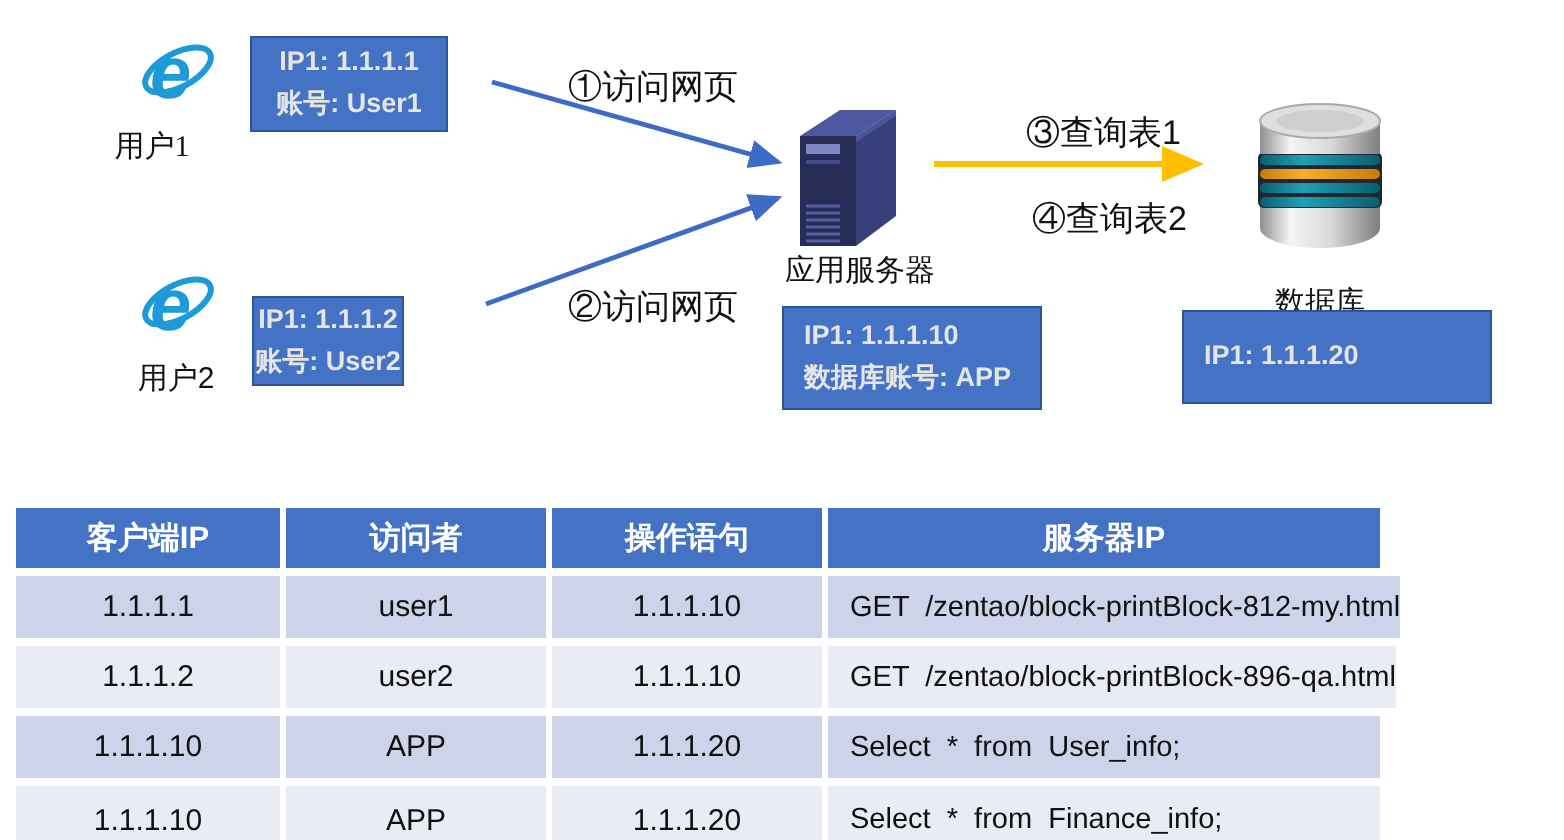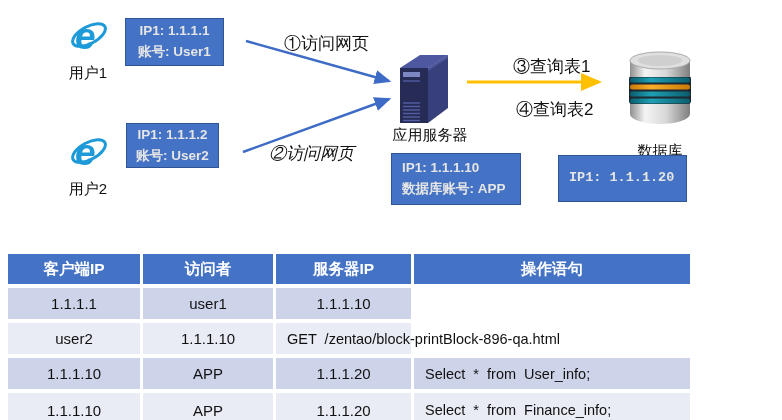--- a/index.html
+++ b/index.html
@@ -59,42 +59,42 @@
   </svg>
 
   <div class="abs" style="left:70px;top:11px;width:38px;height:50px;">
     <svg width="38" height="50" viewBox="0 0 38 50">
       <text x="5" y="38" font-size="37" font-weight="bold" font-style="italic" fill="var(--ie-blue)">e</text>
       <g transform="rotate(-28 19 24)">
         <ellipse cx="19" cy="24" rx="18" ry="8.5" fill="none" stroke="var(--ie-blue)" stroke-width="3"></ellipse>
       </g>
     </svg>
   </div>
-  <div class="abs dlabel" style="left:56px;top:64px;width:64px;">用户1</div>
+  <div class="abs dlabel" style="left:44px;top:64px;width:64px;font-family:Liberation Serif, serif;">用户1</div>
   <div class="abs bluebox center" style="left:125px;top:18px;width:99px;height:48px;">
     <div>IP1: 1.1.1.1</div>
     <div>账号: User1</div>
   </div>
 
   <div class="abs" style="left:70px;top:127px;width:38px;height:50px;">
     <svg width="38" height="50" viewBox="0 0 38 50">
       <text x="5" y="38" font-size="37" font-weight="bold" font-style="italic" fill="var(--ie-blue)">e</text>
       <g transform="rotate(-28 19 24)">
         <ellipse cx="19" cy="24" rx="18" ry="8.5" fill="none" stroke="var(--ie-blue)" stroke-width="3"></ellipse>
       </g>
     </svg>
   </div>
   <div class="abs dlabel" style="left:56px;top:180px;width:64px;">用户2</div>
-  <div class="abs bluebox center" style="left:126px;top:123px;width:93px;height:45px;">
+  <div class="abs bluebox center" style="left:126px;top:148px;width:76px;height:45px;">
     <div>IP1: 1.1.1.2</div>
     <div>账号: User2</div>
   </div>
 
   <div class="abs alabel" style="left:284px;top:32px;">①访问网页</div>
-  <div class="abs alabel" style="left:269px;top:142px;font-style:italic;">②访问网页</div>
+  <div class="abs alabel" style="left:284px;top:142px;">②访问网页</div>
   <div class="abs alabel" style="left:513px;top:55px;">③查询表1</div>
   <div class="abs alabel" style="left:516px;top:98px;">④查询表2</div>
 
   <div class="abs" style="left:396px;top:50px;width:62px;height:75px;">
     <svg width="62" height="75" viewBox="0 0 62 75">
       <polygon points="4,18 24,5 52,5 32,18" fill="#4E58A0"></polygon>
       <polygon points="32,18 52,5 52,58 32,73" fill="#38407C"></polygon>
       <polygon points="4,18 32,18 32,73 4,73" fill="#262C55"></polygon>
       <rect x="7" y="22" width="17" height="5" fill="#7C87C4"></rect>
       <rect x="7" y="30" width="17" height="2" fill="#434C8C"></rect>
@@ -140,37 +140,39 @@
       <rect x="12" y="27.5" width="60" height="5" rx="2.5" fill="url(#tealg)"></rect>
       <rect x="12" y="34.5" width="60" height="5" rx="2.5" fill="url(#orng)"></rect>
       <rect x="12" y="41.5" width="60" height="5" rx="2.5" fill="url(#tealg)"></rect>
       <rect x="12" y="48.5" width="60" height="5" rx="2.5" fill="url(#tealg)"></rect>
       <path d="M12,10 L12,27 L72,27 L72,10 Z" fill="url(#silv)"></path>
       <ellipse cx="42" cy="10.5" rx="30" ry="8.5" fill="#DFDFDF" stroke="#ABABAB" stroke-width="1"></ellipse>
       <ellipse cx="42" cy="10.5" rx="22" ry="5.5" fill="#CFCFCF"></ellipse>
     </svg>
   </div>
   <div class="abs dlabel" style="left:618px;top:142px;width:84px;">数据库</div>
-  <div class="abs bluebox left" style="left:558px;top:155px;width:129px;height:47px;font-family:Liberation Mono, monospace;">
+  <div class="abs bluebox left" style="left:591px;top:155px;width:155px;height:47px;">
     <div>IP1: 1.1.1.20</div>
   </div>
 
   <div class="logtable">
     <div class="trow head">
       <div class="th">客户端IP</div>
       <div class="th">访问者</div>
+      <div class="th">操作语句</div>
       <div class="th">服务器IP</div>
-      <div class="th">操作语句</div>
     </div>
     <div class="trow dark">
       <div class="td">1.1.1.1</div>
       <div class="td">user1</div>
       <div class="td">1.1.1.10</div>
+      <div class="td stmt">GET  /zentao/block-printBlock-812-my.html</div>
     </div>
     <div class="trow light">
+      <div class="td">1.1.1.2</div>
       <div class="td">user2</div>
       <div class="td">1.1.1.10</div>
       <div class="td stmt">GET  /zentao/block-printBlock-896-qa.html</div>
     </div>
     <div class="trow dark">
       <div class="td">1.1.1.10</div>
       <div class="td">APP</div>
       <div class="td">1.1.1.20</div>
       <div class="td stmt">Select  *  from  User_info;</div>
     </div>

